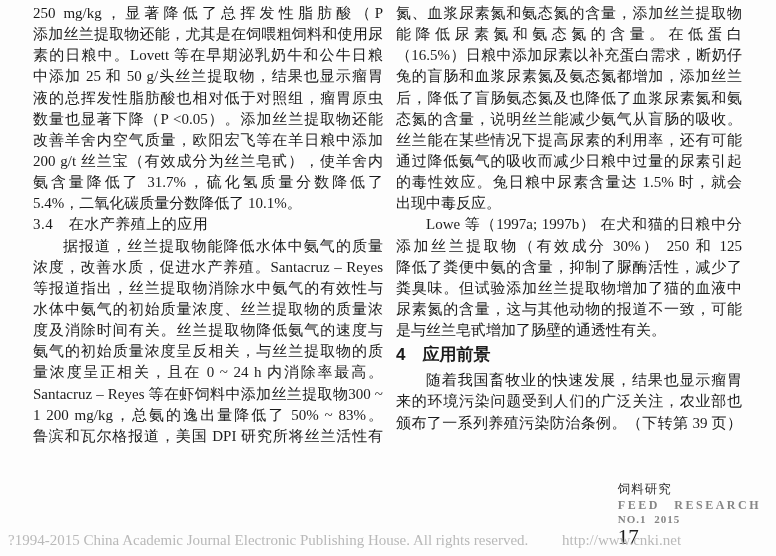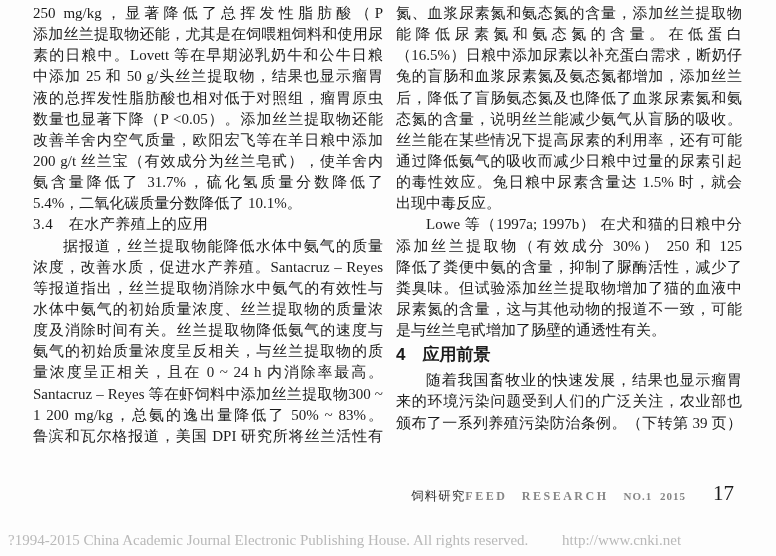--- a/index.html
+++ b/index.html
@@ -23,21 +23,21 @@
   .line.ind{text-indent:30px;}
   .line.h-sub{letter-spacing:0.5px;}
   .line.h-main{
     font-weight:bold;
     font-size:17px;
     font-family:"Liberation Sans","DejaVu Sans",sans-serif;
     height:29px;line-height:27px;
   }
   .footer{
     position:absolute;top:481px;right:42px;
-    display:flex;align-items:baseline;white-space:nowrap;
+    display:flex;align-items:baseline;white-space:nowrap;flex-direction:column;
   }
   .f-cn{
     font-family:"Liberation Sans","DejaVu Sans",sans-serif;
     font-size:12.5px;color:#2e2e2e;letter-spacing:1px;
   }
   .f-en{
     font-weight:bold;font-size:12px;
     color:#858585;letter-spacing:2.5px;word-spacing:9px;
   }
   .f-issue{

